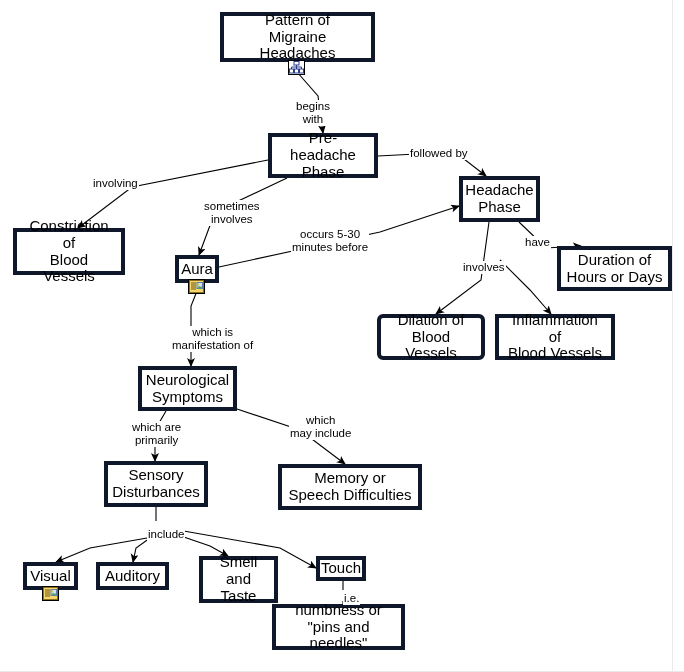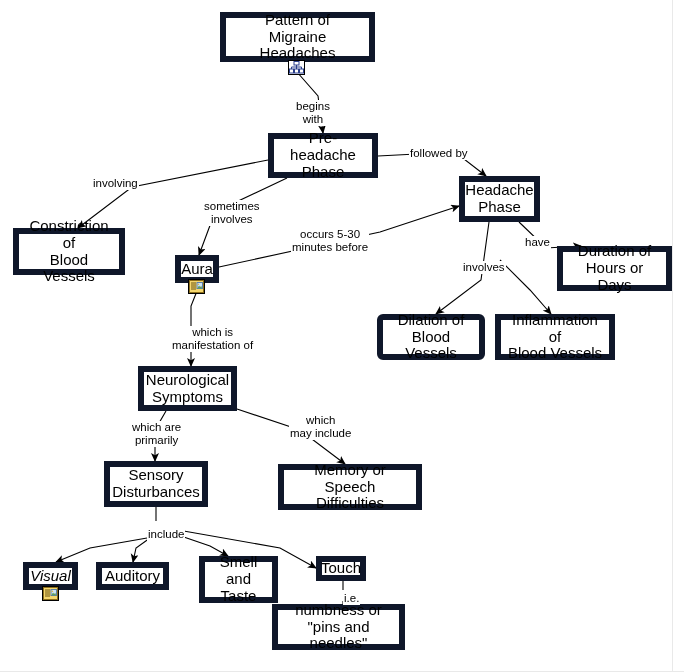--- a/index.html
+++ b/index.html
@@ -7,21 +7,21 @@
     width:684px;height:672px;position:relative;overflow:hidden;
     font-family:"Liberation Sans","DejaVu Sans",sans-serif;
     color:#000;
   }
   #map{position:absolute;left:0;top:0;width:684px;height:672px;}
   .edge-line{stroke:#000;stroke-width:1.1;fill:none;}
   .win-edge{stroke:#e9e9e9;stroke-width:1;}
   .node{
     position:absolute;
     box-sizing:border-box;
-    border:6px solid #0f172a;
+    border:4px solid #0f172a;
     background:#ffffff;
     display:flex;align-items:center;justify-content:center;
     text-align:center;
     font-size:15px;
     line-height:1.12;
     color:#000;
     padding:2px 5px;
     white-space:pre-line;
     z-index:3;
   }
@@ -96,21 +96,21 @@
     <div class="node" style="left: 377px; top: 314px; width: 108px; height: 46px; border-radius: 6px;">Dilation of
 Blood Vessels</div>
     <div class="node" style="left: 495px; top: 314px; width: 120px; height: 46px;">Inflammation of
 Blood Vessels</div>
     <div class="node" style="left: 138px; top: 366px; width: 99px; height: 45px;">Neurological
 Symptoms</div>
     <div class="node" style="left: 104px; top: 461px; width: 104px; height: 46px;">Sensory
 Disturbances</div>
     <div class="node" style="left: 278px; top: 464px; width: 144px; height: 46px;">Memory or
 Speech Difficulties</div>
-    <div class="node" style="left: 23px; top: 562px; width: 55px; height: 28px; font-style: italic;">Visual</div>
+    <div class="node" style="left: 23px; top: 562px; width: 55px; height: 28px;">Visual</div>
     <div class="node" style="left: 96px; top: 562px; width: 73px; height: 28px;">Auditory</div>
     <div class="node" style="left: 199px; top: 556px; width: 79px; height: 47px;">Smell and
 Taste</div>
     <div class="node" style="left: 316px; top: 556px; width: 50px; height: 25px;">Touch</div>
     <div class="node" style="left: 272px; top: 604px; width: 133px; height: 46px;">numbness or
 "pins and needles"</div>
   </div>
 <div id="label-layer">
     <div class="label" style="left: 295px; top: 100px;">begins
 with</div>

